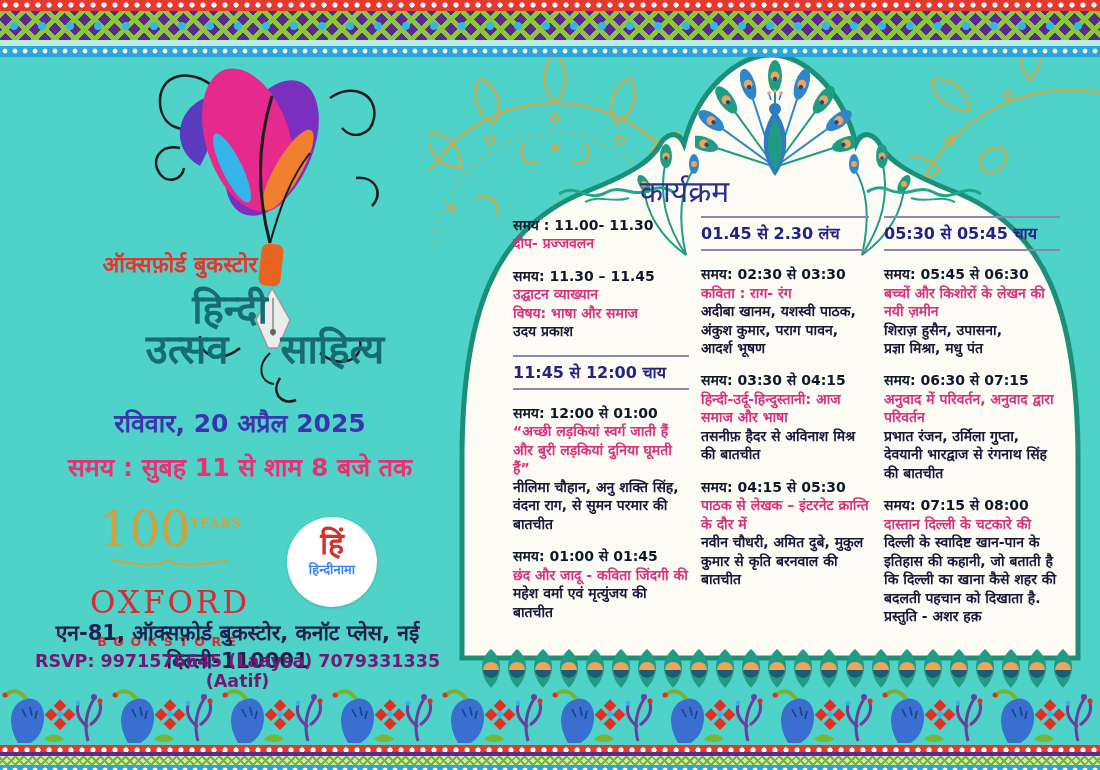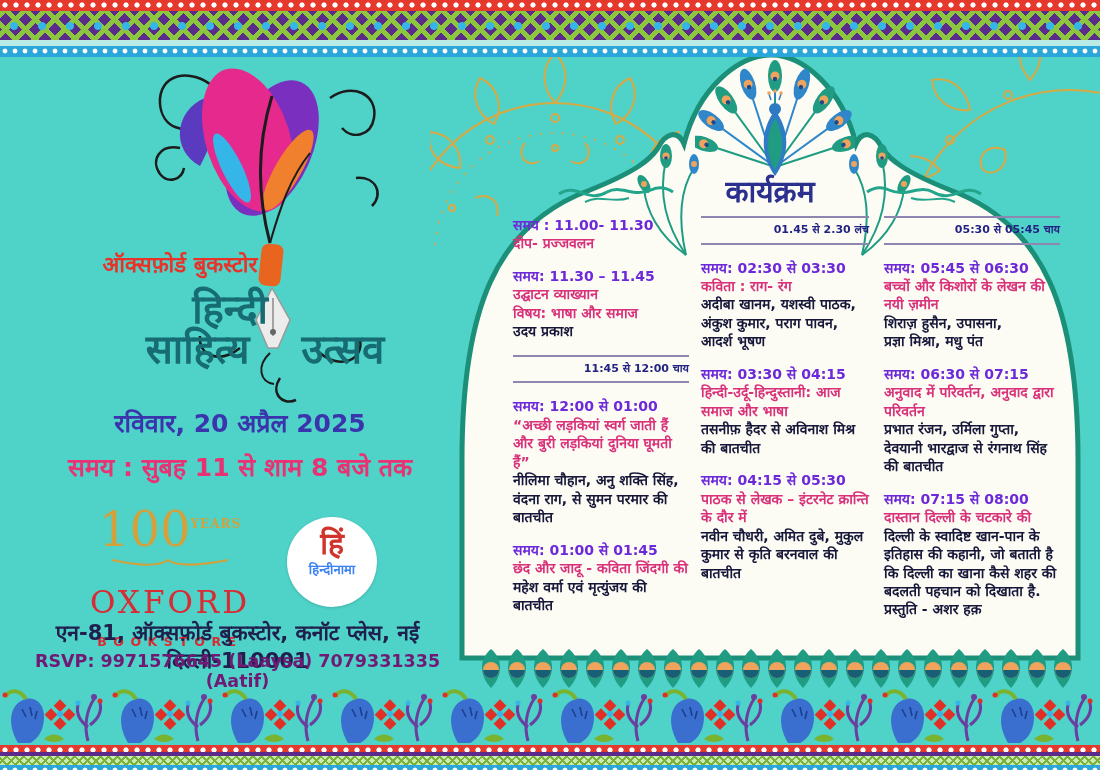--- a/index.html
+++ b/index.html
@@ -37,28 +37,28 @@
   .ox-years{font-size:12px;font-weight:700;letter-spacing:1px;vertical-align:18px;}
   .ox-name{font-family:"DejaVu Serif",serif;font-size:31px;letter-spacing:3px;margin-top:12px;}
   .ox-sub{font-size:12.5px;letter-spacing:6.5px;font-weight:700;margin-top:14px;}
   .hn-circle{width:90px;height:90px;border-radius:50%;background:#fff;
     box-shadow:0 1px 3px rgba(0,0,0,.15);text-align:center;}
   .hn-mark{color:#d0342c;font-size:30px;font-weight:700;line-height:1.1;margin-top:10px;}
   .hn-name{color:#3b82f6;font-size:13px;font-weight:700;}
   .address{color:#20204e;font-weight:700;font-size:21px;text-align:center;}
   .rsvp{color:#701a75;font-weight:700;font-size:17.5px;text-align:center;}
   
-  .pg-heading{color:#2b2f8e;font-weight:700;font-size:30px;text-align:center;}
+  .pg-heading{color:#2b2f8e;font-weight:400;font-size:30px;text-align:left;}
   .col{position:absolute;top:216px;}
   .block{margin-bottom:14px;font-weight:700;font-size:14px;line-height:1.32;}
-  .s-time{color:#6d28d9;white-space:pre-line;}
+  .s-time{color:#0f172a;white-space:pre-line;}
   .s-topic{color:#d9317a;white-space:pre-line;}
   .s-people,.s-presenter{color:#17173a;white-space:pre-line;}
   .break{border-top:2px solid #8d86ae;border-bottom:2px solid #8d86ae;
-    padding:5px 0;color:#232384;font-size:11px;text-align:right;}
+    padding:5px 0;color:#232384;font-size:16px;}
   .vsep{position:absolute;top:214px;height:400px;border-left:2px dashed #ef86b5;}
   .feather-row{display:flex;}
   .motif-row{display:flex;}
 </style>
 </head>
 <body>
 
 <div class="poster">
 
   <svg class="abs" style="left:430px;top:48px;z-index:1" width="250" height="200" viewBox="0 0 250 200" fill="none" stroke="#d8aa45" stroke-width="2">
@@ -416,22 +416,22 @@
     <rect x="140" y="196" width="22" height="42" rx="7" transform="rotate(6 151 217)" fill="#e8641f"></rect>
     <path d="M152 240 L 170 272 L 158 300 L 148 300 L 136 272 Z" fill="#ececec" stroke="#9a9a9a" stroke-width="1.5"></path>
     <line x1="153" y1="250" x2="153" y2="288" stroke="#8a8a8a" stroke-width="1.5"></line>
     <circle cx="153" cy="284" r="3" fill="#666"></circle>
     <path d="M150 305 C 136 318 140 334 154 336" stroke="#1c1c1c" stroke-width="2" fill="none"></path>
   </svg>
 
   <div class="abs brand" style="left:60px;top:248px;width:240px;z-index:3">ऑक्सफ़ोर्ड बुकस्टोर</div>
   <div class="abs title1" style="left:120px;top:280px;width:220px;z-index:3">हिन्दी</div>
   <div class="abs title2" style="left:100px;top:320px;width:330px;z-index:3">
+    <span>उत्सव</span>
     <span>साहित्य</span>
-    <span>उत्सव</span>
   </div>
 
   <div class="abs date" style="left:25px;top:405px;width:430px;z-index:3">रविवार, 20 अप्रैल 2025</div>
   <div class="abs time" style="left:25px;top:449px;width:430px;z-index:3">समय : सुबह 11 से शाम 8 बजे तक</div>
 
   <div class="abs oxford" style="left:85px;top:505px;z-index:3">
     <div class="ox-100row">
       <span>100</span><span class="ox-years">YEARS</span>
     </div>
     <svg width="120" height="12" viewBox="0 0 120 12" fill="none" stroke="#d2a13c" stroke-width="2">

